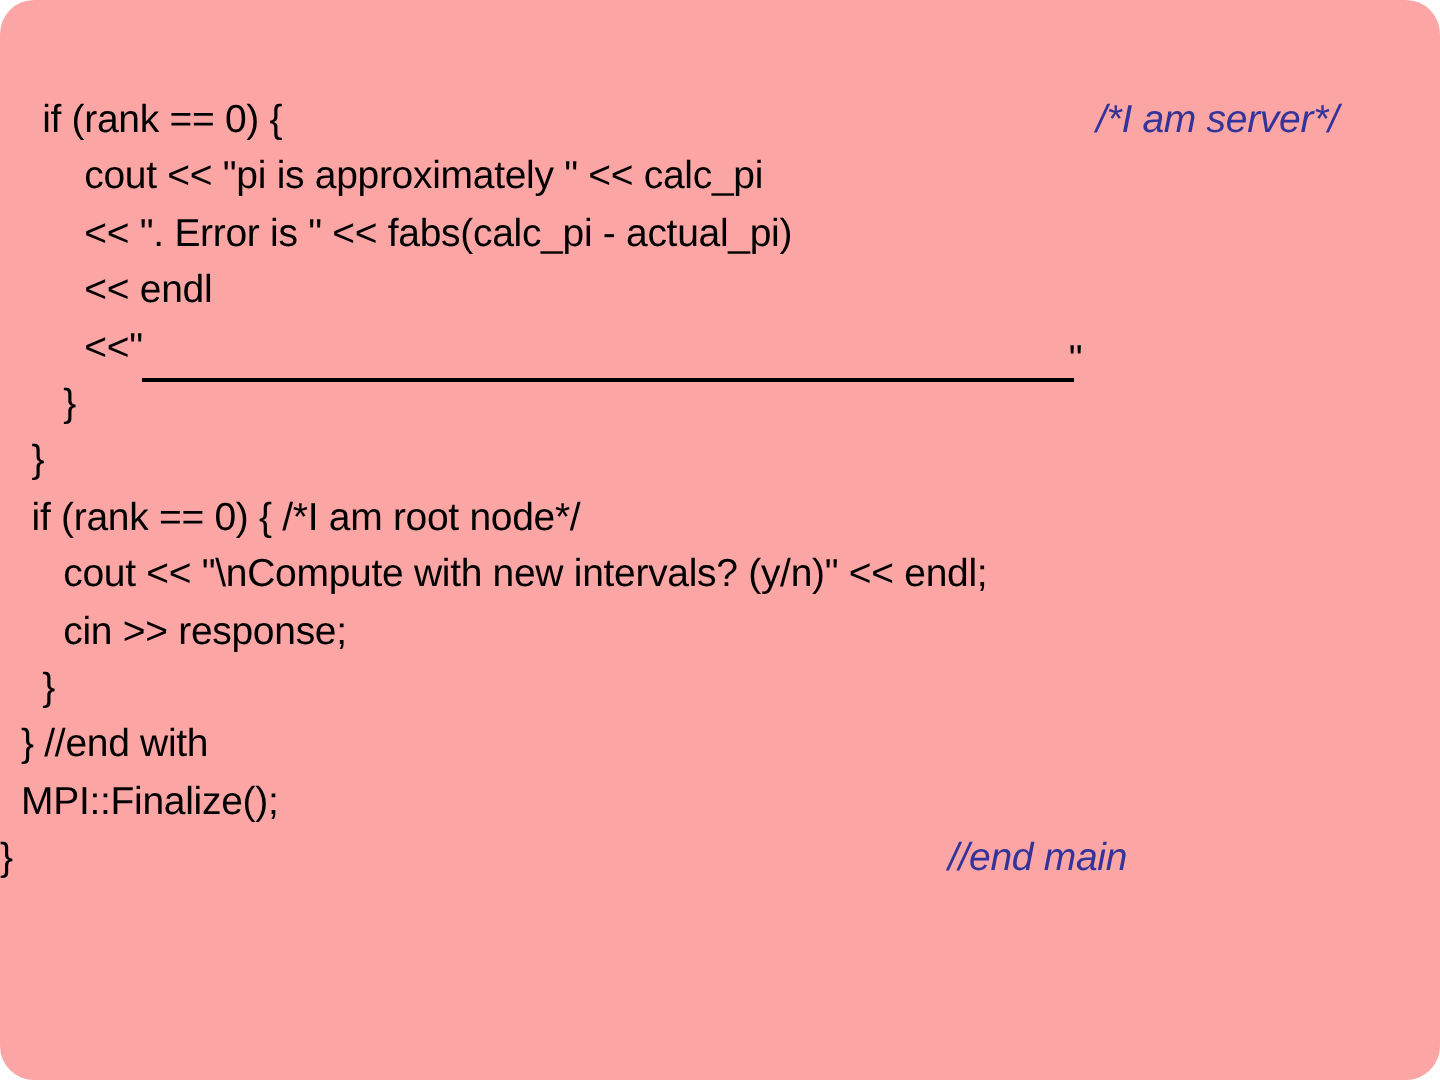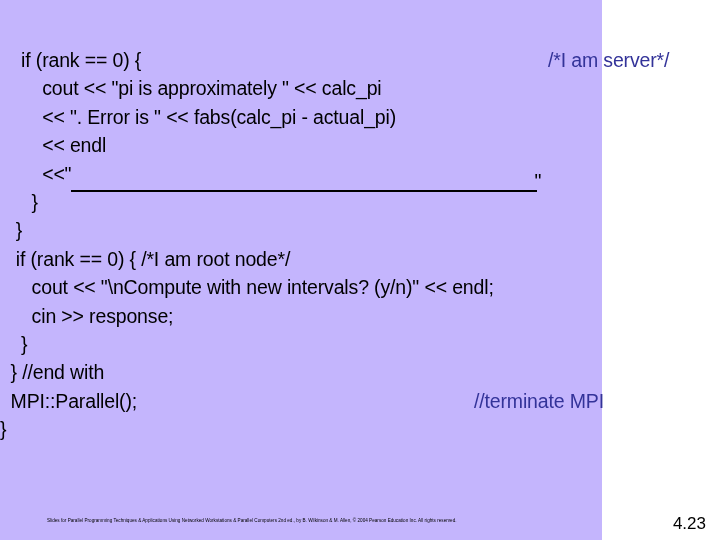--- a/index.html
+++ b/index.html
@@ -8,24 +8,25 @@
     background: #ffffff;
   }
   body {
     width: 720px;
     height: 540px;
     overflow: hidden;
     font-family: "Liberation Sans", sans-serif;
   }
   #slide {
     position: relative;
-    width: 602px;
+    width: 720px;
     height: 540px;
-    background: #c4b5fd;
+    background: #fca5a5;
     box-sizing: border-box;
+    border-radius: 17px;
   }
 
   
   #code-block {
     position: absolute;
     left: 0px;
     top: 46px;
     width: 720px;
   }
   .code-line {
@@ -38,20 +39,21 @@
     color: #000000;
     letter-spacing: -0.15px;
   }
   .code-text {
     display: inline-block;
     white-space: pre;
   }
   
   .cmt {
     position: absolute;
+    font-style: italic;
     font-weight: normal;
     color: #333399;
     font-size: 19.5px;
     white-space: pre;
     letter-spacing: -0.15px;
   }
   .cmt-server   { left: 548px; }
   .cmt-endelse  { left: 502px; }
   .cmt-term     { left: 474px; }
   .cmt-endmain  { left: 474px; }
@@ -120,22 +122,18 @@
       <div class="code-line"><span class="code-text">        &lt;&lt; ". Error is " &lt;&lt; fabs(calc_pi - actual_pi)</span></div>
       <div class="code-line"><span class="code-text">        &lt;&lt; endl</span></div>
       <div class="code-line rule-line"><span class="code-text">        &lt;&lt;"</span><span class="rule"><span class="rule-bar"></span><span class="rule-quote">"</span></span></div>
       <div class="code-line"><span class="code-text">      }</span></div>
       <div class="code-line"><span class="code-text">   }</span></div>
       <div class="code-line"><span class="code-text">   if (rank == 0) { /*I am root node*/</span></div>
       <div class="code-line"><span class="code-text">      cout &lt;&lt; "\nCompute with new intervals? (y/n)" &lt;&lt; endl;</span></div>
       <div class="code-line"><span class="code-text">      cin &gt;&gt; response;</span></div>
       <div class="code-line"><span class="code-text">    }</span></div>
       <div class="code-line"><span class="code-text">  } //end with</span></div>
-      <div class="code-line"><span class="code-text">  MPI::Parallel();</span><span class="cmt cmt-term">//terminate MPI</span></div>
-      <div class="code-line"><span class="code-text">}</span></div>
+      <div class="code-line"><span class="code-text">  MPI::Finalize();</span></div>
+      <div class="code-line"><span class="code-text">}</span><span class="cmt cmt-endmain">//end main</span></div>
     </div>
 
-  <div id="footer">
-    <div id="footer-credit">Slides for Parallel Programming Techniques &amp; Applications Using Networked Workstations &amp; Parallel Computers 2nd ed., by B. Wilkinson &amp; M. Allen, © 2004 Pearson Education Inc. All rights reserved.</div>
-    <div id="page-number">4.23</div>
-  </div>
 
 </div>
 
 </body></html>

